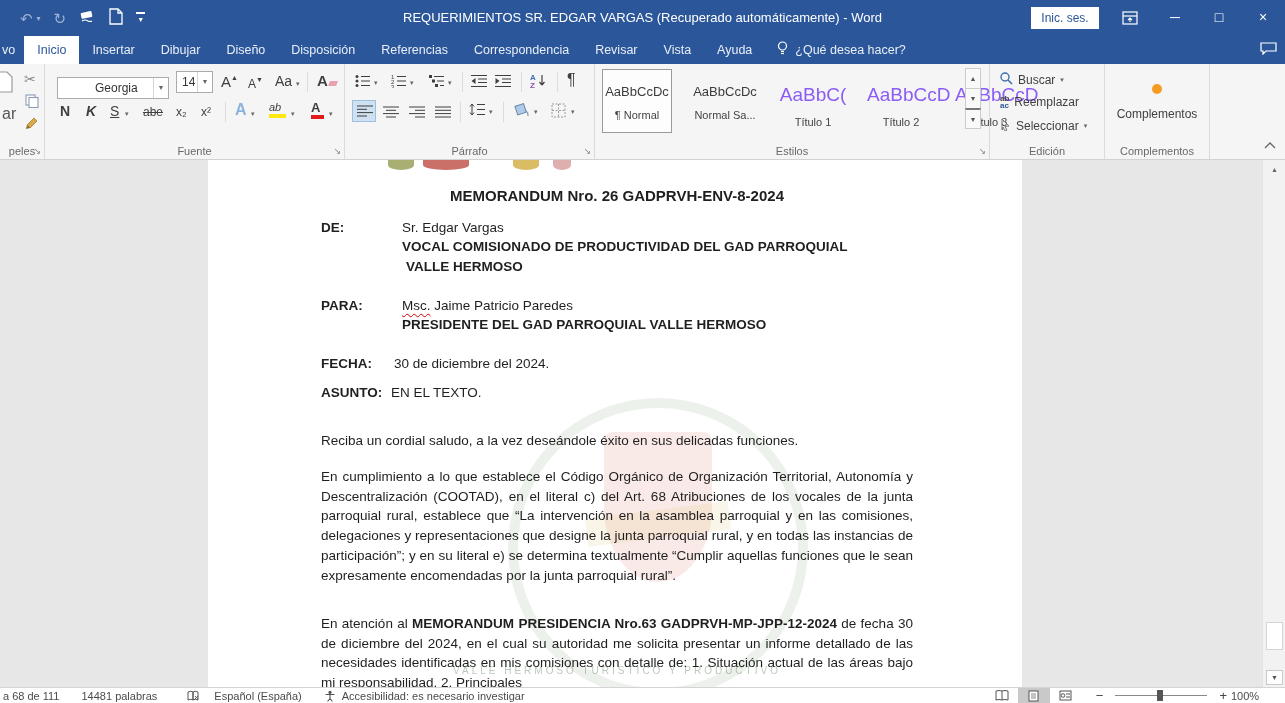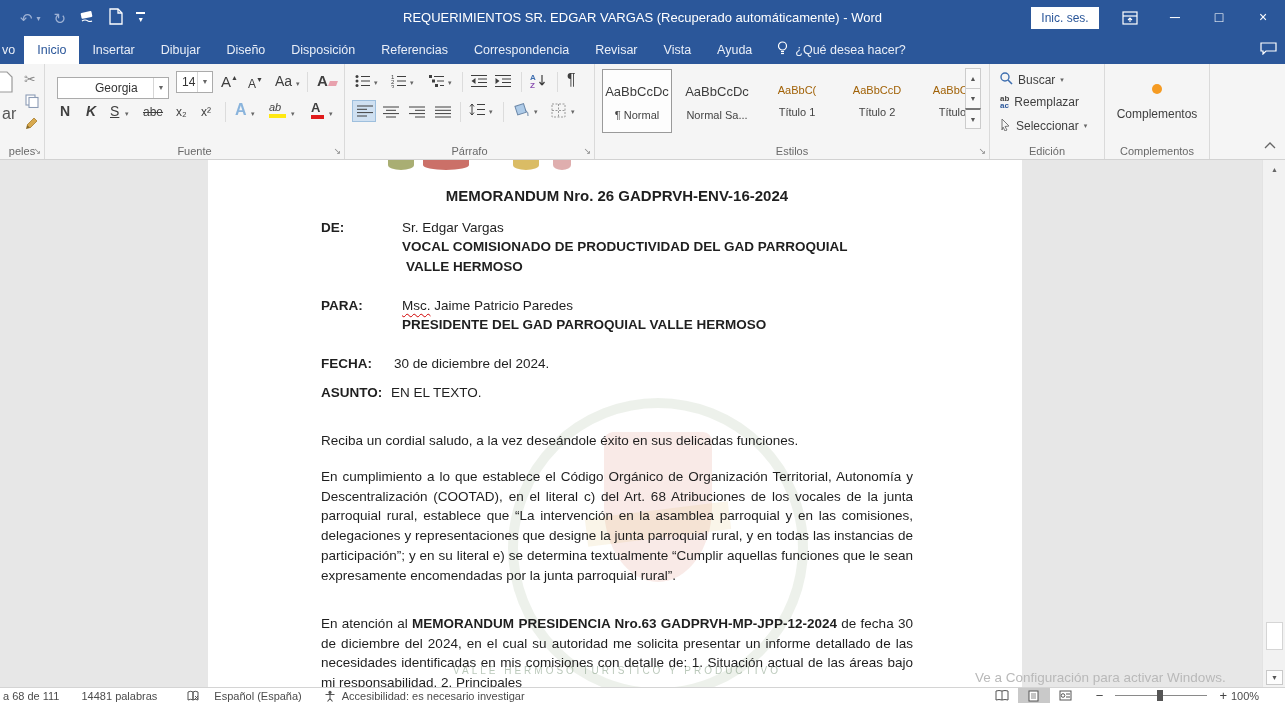--- a/index.html
+++ b/index.html
@@ -39,25 +39,25 @@
   .combo { position:absolute; height:22px; background:#fff; border:1px solid #ababab; display:flex; align-items:center; font-size:12px; color:#333; }
   .combo .val { flex:1; padding:0 5px; white-space:nowrap; overflow:hidden; }
   .combo .dd { width:15px; height:100%; border-left:1px solid #d6d6d6; text-align:center; line-height:20px; font-size:7px; color:#666; }
   .selbox { background:#cfe0f1; border:1px solid #9ebfdd; }
   .ybar { display:block; width:17px; height:4px; background:#ffe812; margin-top:1px; }
   .rbar { display:block; width:13px; height:4px; background:#e01b1b; margin-top:1px; }
   .eff { color:#8ab4dc; font-weight:bold; }
   .pinkera { display:inline-block; width:8px; height:5px; background:#e8a1ad; transform:skewX(-20deg); margin-left:1px; }
 
   
-  .stylecards { position:absolute; left:7px; top:5px; display:flex; gap:10px; }
+  .stylecards { position:absolute; left:7px; top:5px; display:flex; gap:18px; }
   .scard { width:70px; height:64px; text-align:center; padding-top:14px; border:1px solid transparent; }
   .scard.sel { border:1px solid #9a9a9a; background:#fdfdfd; }
   .scard .prev { font-size:13px; color:#3c3c3c; white-space:nowrap; }
-  .scard .prev.blue { font-size:11px; color:#a16207; }
+  .scard .prev.blue { font-size:19px; color:#8b5cf6; }
   .scard .sname { font-size:11px; color:#444; margin-top:10px; white-space:nowrap; overflow:hidden; }
   .sscroll { position:absolute; right:8px; top:5px; width:16px; }
   .sscroll span { display:block; width:16px; height:21px; border:1px solid #ccc; background:#f9f9f9; text-align:center; font-size:7px; color:#555; line-height:20px; margin-top:-1px; }
 
   
   .erow { position:absolute; left:10px; display:flex; align-items:center; gap:5px; font-size:12px; color:#3f3f3f; white-space:nowrap; }
   .abac { display:flex; flex-direction:column; font-size:8px; line-height:7px; font-weight:bold; }
   .abac .t { color:#444; } .abac .b { color:#2b579a; }
   .addin-dot { position:absolute; left:50%; top:20px; margin-left:-5px; width:10px; height:10px; border-radius:50%; background:#f59b23; }
   .addin-lbl { position:absolute; top:43px; left:0; right:0; text-align:center; font-size:12px; color:#3f3f3f; }
@@ -460,21 +460,21 @@
     <span class="logofrag" style="left:180px;width:26px;background:#9aa05a;"></span>
     <span class="logofrag" style="left:215px;width:46px;background:#c2574d;"></span>
     <span class="logofrag" style="left:305px;width:26px;background:#d4b04a;"></span>
     <span class="logofrag" style="left:345px;width:18px;background:#d9a0a0;"></span>
 
     <div class="wm-ring"></div>
     <div class="wm-shield"></div>
     <div class="wm-band"></div>
     <div class="wm-text">VALLE HERMOSO TURISTICO Y PRODUCTIVO</div>
 
-    <div class="dtext heading">MEMORANDUM Nro. 26 GADPRVH-ENV-16-2024</div>
+    <div class="dtext heading">MEMORANDUM Nro. 26 GADPRVH-ENV-8-2024</div>
 
     <div class="dtext b" style="left:113px;top:58px;">DE:</div>
     <div class="dtext" style="left:194px;top:58px;">Sr. Edgar Vargas</div>
     <div class="dtext b" style="left:194px;top:77px;">VOCAL COMISIONADO DE PRODUCTIVIDAD DEL GAD PARROQUIAL</div>
     <div class="dtext b" style="left:198px;top:97px;">VALLE HERMOSO</div>
 
     <div class="dtext b" style="left:113px;top:136px;">PARA:</div>
     <div class="dtext" style="left:194px;top:136px;"><span class="squig">Msc.</span><span> Jaime Patricio Paredes</span></div>
     <div class="dtext b" style="left:194px;top:155px;">PRESIDENTE DEL GAD PARROQUIAL VALLE HERMOSO</div>
 
@@ -482,21 +482,20 @@
     <div class="dtext" style="left:186px;top:194px;">30 de diciembre del 2024.</div>
 
     <div class="dtext b" style="left:113px;top:223px;">ASUNTO:</div>
     <div class="dtext" style="left:183px;top:223px;">EN EL TEXTO.</div>
 
     <div class="dtext" style="left:113px;top:271px;width:600px;">Reciba un cordial saludo, a la vez deseándole éxito en sus delicadas funciones.</div>
     <div class="dtext just" style="left:113px;top:307px;width:592px;">En cumplimiento a lo que establece el Código Orgánico de Organización Territorial, Autonomía y Descentralización (COOTAD), en el literal c) del Art. 68 Atribuciones de los vocales de la junta parroquial rural, establece que “La intervención en la asamblea parroquial y en las comisiones, delegaciones y representaciones que designe la junta parroquial rural, y en todas las instancias de participación”; y en su literal e) se determina textualmente “Cumplir aquellas funciones que le sean expresamente encomendadas por la junta parroquial rural”.</div>
     <div class="dtext just" style="left:113px;top:454px;width:592px;"><span>En atención al </span><span class="b">MEMORANDUM PRESIDENCIA Nro.63 GADPRVH-MP-JPP-12-2024</span><span> de fecha 30 de diciembre del 2024, en el cual su autoridad me solicita presentar un informe detallado de las necesidades identificadas en mis comisiones con detalle de: 1. Situación actual de las áreas bajo mi responsabilidad. 2. Principales</span></div>
   </div>
 
-  <div class="act2">Ve a Configuración para activar Windows.</div>
 </div>
 
 <div class="vscroll">
   <span class="sb-up">▲</span>
   <span class="sb-thumb"></span>
   <span class="sb-down">▼</span>
 </div>
 
 <div class="statusbar">
   <span class="sbi" style="margin-left:3px;">a 68 de 111</span>

